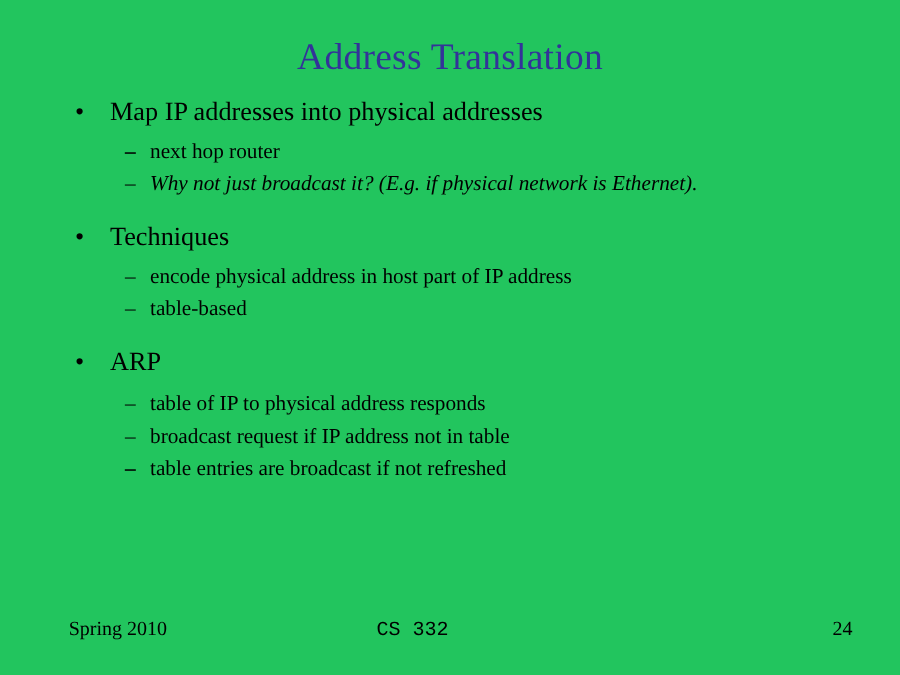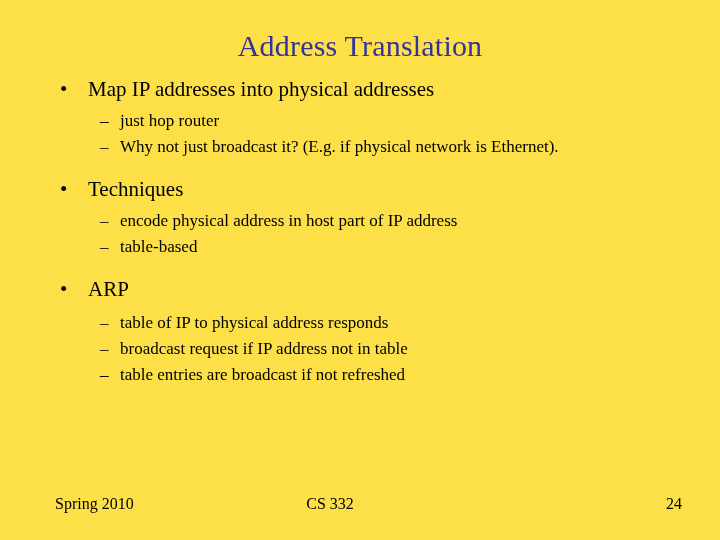--- a/index.html
+++ b/index.html
@@ -8,21 +8,21 @@
     padding: 0;
     background: #ffffff;
   }
   body {
     font-family: "Liberation Serif", "DejaVu Serif", serif;
   }
   .slide {
     position: relative;
     width: 720px;
     height: 540px;
-    background: #fde047;
+    background: #22c55e;
     overflow: hidden;
     box-sizing: border-box;
   }
 
   
   .slide-title {
     position: absolute;
     left: 0;
     top: 28px;
     width: 720px;
@@ -73,20 +73,21 @@
     position: absolute;
     left: 100px;
     top: 0;
     font-size: 17px;
     line-height: 26px;
     color: #000000;
   }
   .lvl2 .wrapped-text {
     display: block;
     max-width: 520px;
+    font-style: italic;
   }
 
   .group {
     margin: 0;
     padding: 0;
   }
   .gap-after-lvl1 { height: 4px; }
   .gap-before-lvl1 { height: 14px; }
   .gap-arp-sub { height: 6px; }
 
@@ -106,20 +107,21 @@
     position: absolute;
     left: 55px;
     top: 0;
   }
   .footer-center {
     position: absolute;
     left: 0;
     top: 0;
     width: 660px;
     text-align: center;
+    font-family: Liberation Mono, monospace;
   }
   .footer-right {
     position: absolute;
     right: 62px;
     top: 0;
   }
 </style>
 </head>
 <body>
 
@@ -133,21 +135,21 @@
       <div class="lvl1">
         <span class="bullet-dot">•</span>
         <span>Map IP addresses into physical addresses</span>
       </div>
       <div class="gap-after-lvl1"></div>
       <div class="lvl2">
         <span class="bullet-dash">–</span>
       </div>
       <div class="lvl2">
         <span class="bullet-dash">–</span>
-        <span>just hop router</span>
+        <span>next hop router</span>
       </div>
       <div class="lvl2">
         <span class="bullet-dash">–</span>
         <span class="wrapped-text">Why not just broadcast it? (E.g. if physical network is Ethernet).</span>
       </div>
     </div>
 
     <div class="gap-before-lvl1"></div>
 
     <div class="group">

